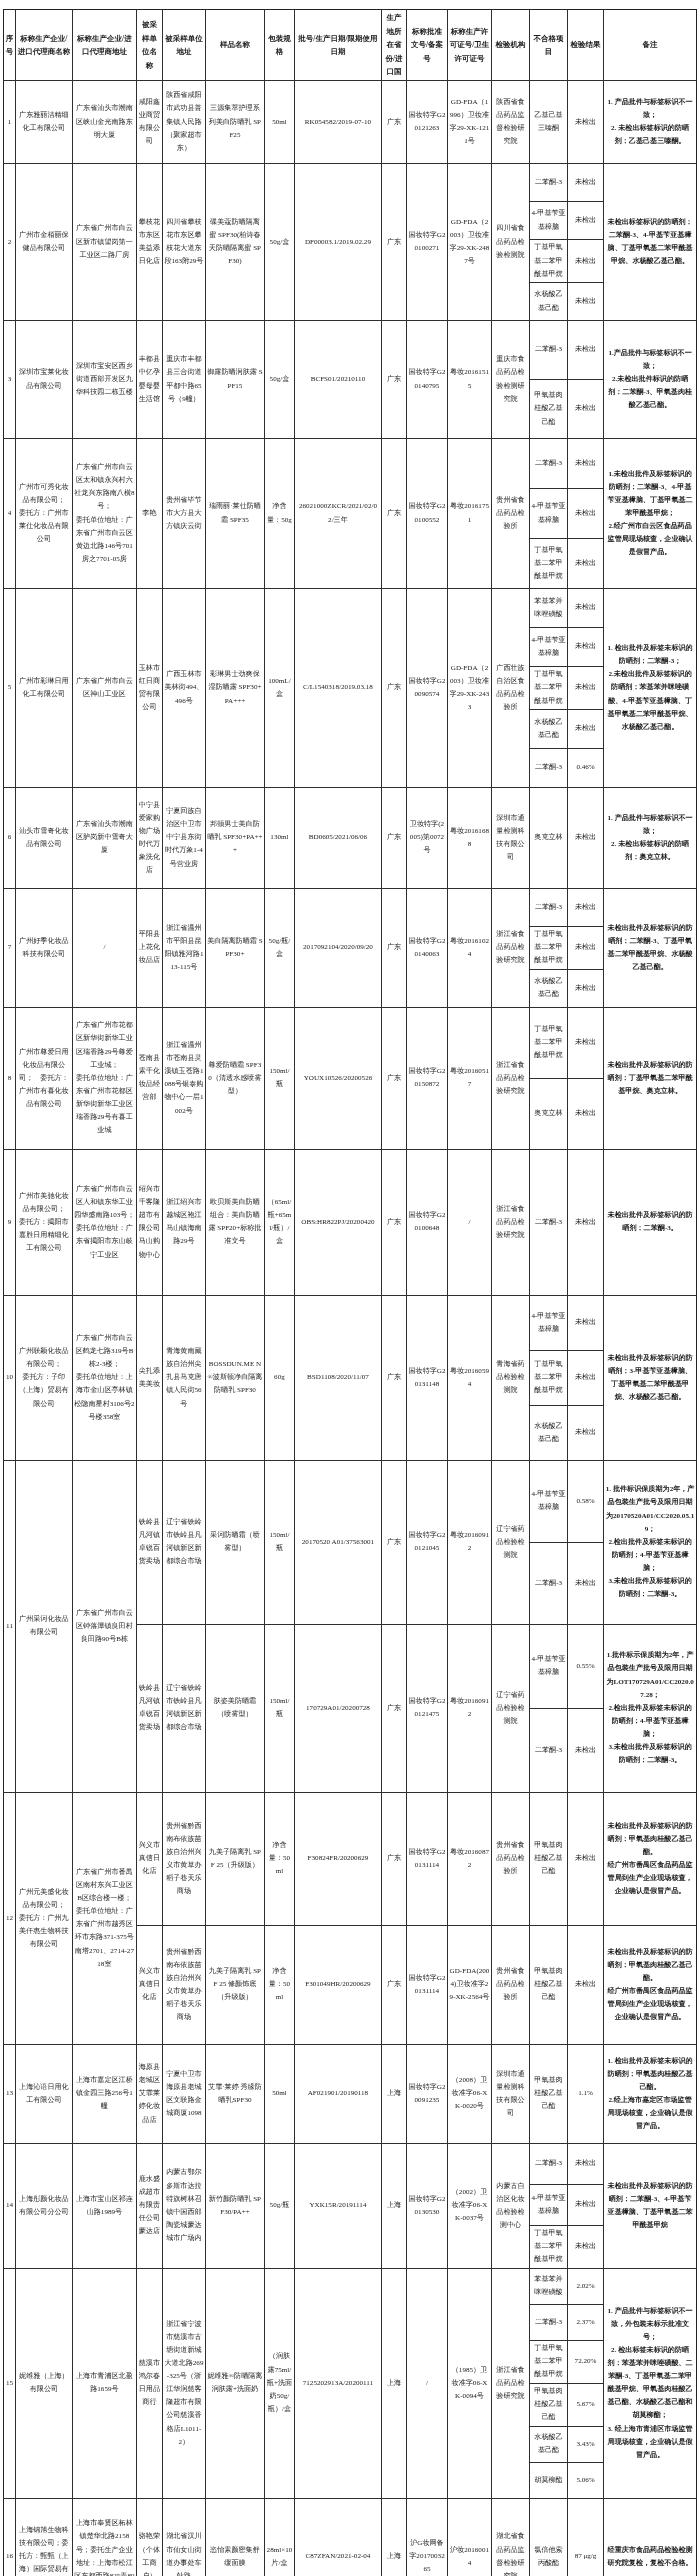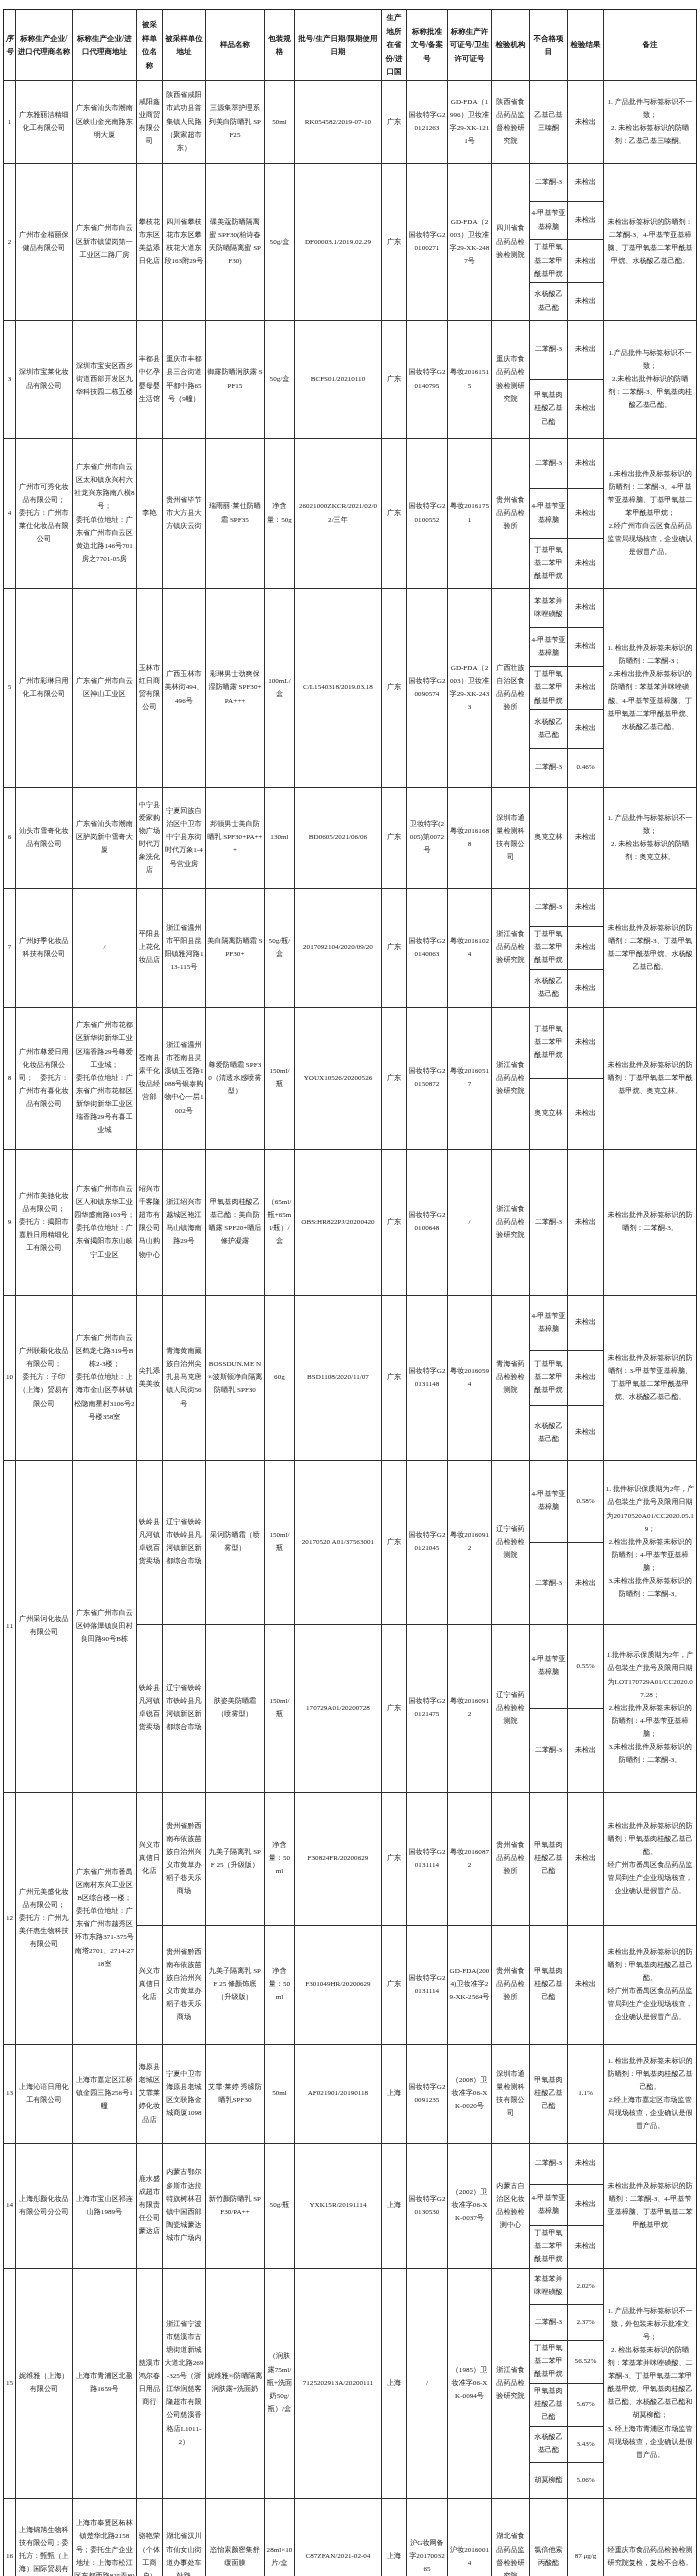--- a/index.html
+++ b/index.html
@@ -30,30 +30,31 @@
     word-break:break-all;
     overflow:hidden;
   }
   table.report thead th{
     font-weight:bold;
     font-size:7.5px;
     line-height:1.8;
     height:60px;
     border-top:1.3px solid #222;
   }
-  table.report thead th:first-child{border-left:1.3px solid #222;font-style:italic;}
+  table.report thead th:first-child{border-left:1.3px solid #222;}
   table.report thead th:last-child{border-right:1.3px solid #222;}
   table.report td:first-child{border-left:1.3px solid #222;}
   table.report td.last{border-right:1.3px solid #222;}
   tr.row-start td{border-top:1.3px solid #222;}
   tr.bottom td{border-bottom:1.3px solid #222;}
   td.remark{
     white-space:pre-line;
     line-height:1.75;
     padding:1.9px 2.6px;
+    font-weight:bold;
   }
   td.addr, td.manu{line-height:1.9;white-space:pre-line;}
 </style>
 </head>
 <body>
 
 <div class="page">
   <table class="report" id="report-table">
     <colgroup id="report-colgroup">
         <col style="width: 11.7px;">
@@ -289,21 +290,21 @@
           <td>未检出</td>
         </tr>
         <tr class="row-start" style="height: 146px;">
           <td>9</td>
           <td class="manu">广州市美驰化妆品有限公司；
 委托方：揭阳市嘉胜日用精细化工有限公司</td>
           <td class="addr">广东省广州市白云区人和镇东华工业园华盛南路103号；
 委托单位地址：广东省揭阳市东山岐宁工业区</td>
           <td>绍兴市千客隆超市有限公司马山购物中心</td>
           <td class="addr">浙江绍兴市越城区袍江马山镇海南路29号</td>
-          <td>甲氧基肉桂酸乙基己酯：美白防晒露 SPF20+晒后修护凝露</td>
+          <td>欧贝斯美白防晒组合：美白防晒露 SPF20+标称批准文号</td>
           <td>（65ml/瓶+65ml/瓶）/盒</td>
           <td>OBS:HR822PJ/20200420</td>
           <td>广东</td>
           <td>国妆特字G20100648</td>
           <td>/</td>
           <td>浙江省食品药品检验研究院</td>
           <td>二苯酮-3</td>
           <td>未检出</td>
           <td class="remark last">未检出批件及标签标识的防晒剂：二苯酮-3。</td>
         </tr>
@@ -471,21 +472,21 @@
           <td rowspan="6" class="remark last">1. 产品批件与标签标识不一致，外包装未标示批准文号；
 2. 检出标签未标识的防晒剂：苯基苯并咪唑磺酸、二苯酮-3、丁基甲氧基二苯甲酰基甲烷、甲氧基肉桂酸乙基己酯、水杨酸乙基己酯和胡莫柳酯；
 3. 经上海市青浦区市场监管局现场核查，企业确认是假冒产品。</td>
         </tr>
         <tr style="height: 36px;">
           <td>二苯酮-3</td>
           <td>2.37%</td>
         </tr>
         <tr style="height: 36px;">
           <td>丁基甲氧基二苯甲酰基甲烷</td>
-          <td>56.52%</td>
+          <td>72.20%</td>
         </tr>
         <tr style="height: 36px;">
           <td>甲氧基肉桂酸乙基己酯</td>
           <td>5.67%</td>
         </tr>
         <tr style="height: 36px;">
           <td>水杨酸乙基己酯</td>
           <td>3.43%</td>
         </tr>
         <tr style="height: 36px;">

